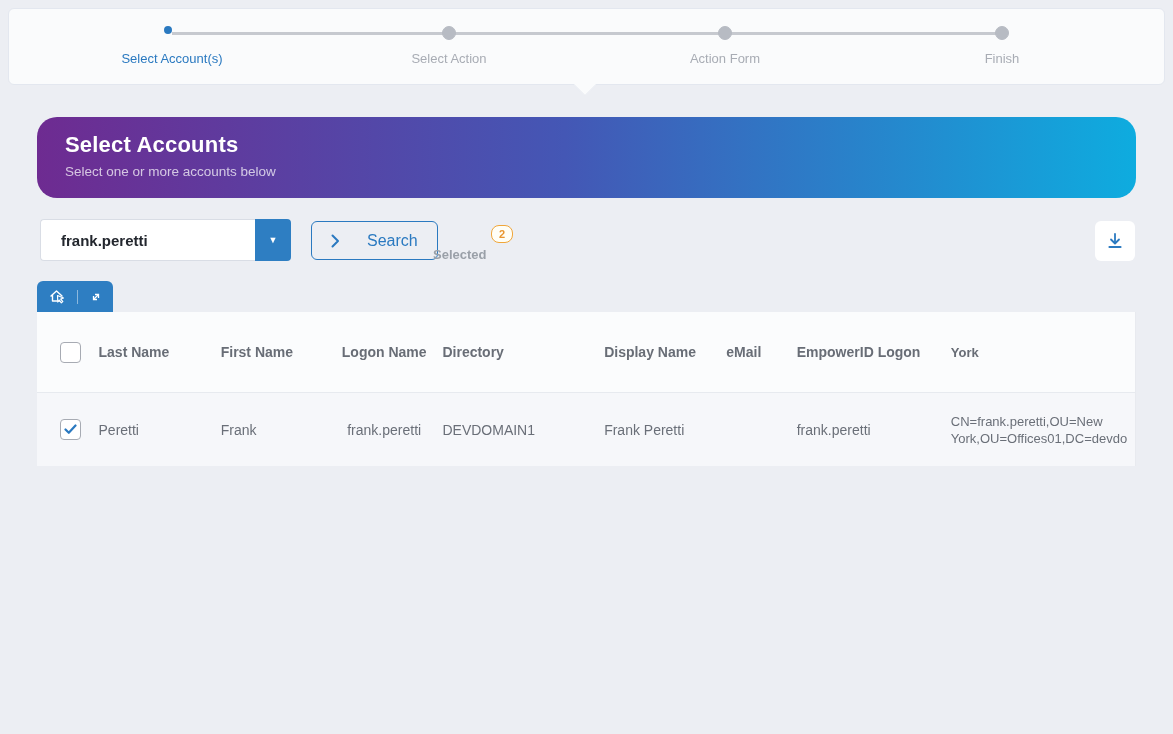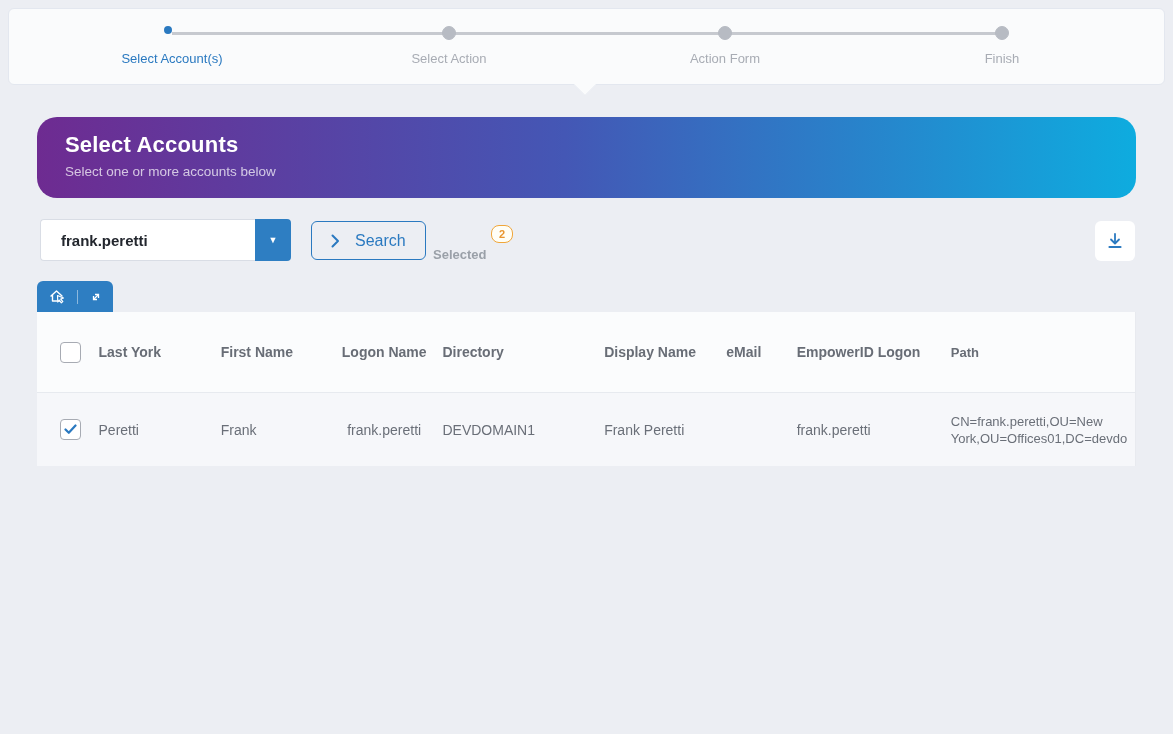--- a/index.html
+++ b/index.html
@@ -26,21 +26,21 @@
 
   
   .search-group { position:absolute; left:40px; top:219px; height:42px; display:flex; }
   .search-input { width:215px; height:42px; border:1px solid #d9dde5; border-right:none;
     border-radius:4px 0 0 4px; padding:0 10px 0 20px; font-size:15px; font-weight:bold;
     color:#23272e; background:#fff; outline:none; font-family:"Liberation Sans",sans-serif; }
   .dropdown-btn { width:36px; height:42px; background:#2e7ec2; border:none; border-radius:0 4px 4px 0;
     color:#fff; font-size:9px; cursor:pointer; display:flex; align-items:center; justify-content:center; }
   .search-btn { position:absolute; left:311px; top:221px; height:39px; padding:0 19px;
     background:transparent; border:1px solid #2a79c0; border-radius:6px; color:#2a79c0;
-    font-size:16px; display:flex; align-items:center; gap:15px; cursor:pointer; font-family:"Liberation Sans",sans-serif; }
+    font-size:16px; display:flex; align-items:center; gap:27px; cursor:pointer; font-family:"Liberation Sans",sans-serif; }
   .selected-label { position:absolute; left:433px; top:247px; font-size:13px; font-weight:bold; color:#9aa0a8; }
   .selected-badge { position:absolute; left:491px; top:225px; min-width:22px; text-align:center;
     border:1px solid #f0a63a; background:#fffef6; color:#e8952f; border-radius:8px;
     font-size:11px; font-weight:bold; padding:2px 5px; }
   .download-btn { position:absolute; left:1095px; top:221px; width:40px; height:40px; background:#fff;
     border:none; border-radius:6px; display:flex; align-items:center; justify-content:center; cursor:pointer; }
 
   
   .grid-toolbar { position:absolute; left:37px; top:281px; width:76px; height:31px; background:#2e7ec2;
     border-radius:6px 6px 0 0; display:flex; align-items:center; justify-content:space-evenly; }
@@ -134,28 +134,28 @@
         <polyline points="4.5,6 4.5,9.5 8,9.5" fill="none" stroke="#fff" stroke-width="1.3"></polyline>
       </svg>
     </span>
   </div>
 
   <div class="grid">
     <div class="grid-header">
       <div class="c0">
         <span class="checkbox"></span>
       </div>
-      <div class="c1">Last York</div>
+      <div class="c1">Last Name</div>
       <div class="c2">First Name</div>
       <div class="c3">Logon Name</div>
       <div class="c4">Directory</div>
       <div class="c5">Display Name</div>
       <div class="c6">eMail</div>
       <div class="c7">EmpowerID Logon</div>
-      <div class="c8">Path</div>
+      <div class="c8">York</div>
     </div>
 
     <div class="grid-row">
       <div class="c0">
         <span class="checkbox">
           <svg width="13" height="11" viewBox="0 0 13 11">
             <polyline points="1.5,5.5 4.8,8.8 11.5,1.5" fill="none" stroke="#2a79c0" stroke-width="2.2" stroke-linecap="round" stroke-linejoin="round"></polyline>
           </svg>
         </span>
       </div>

